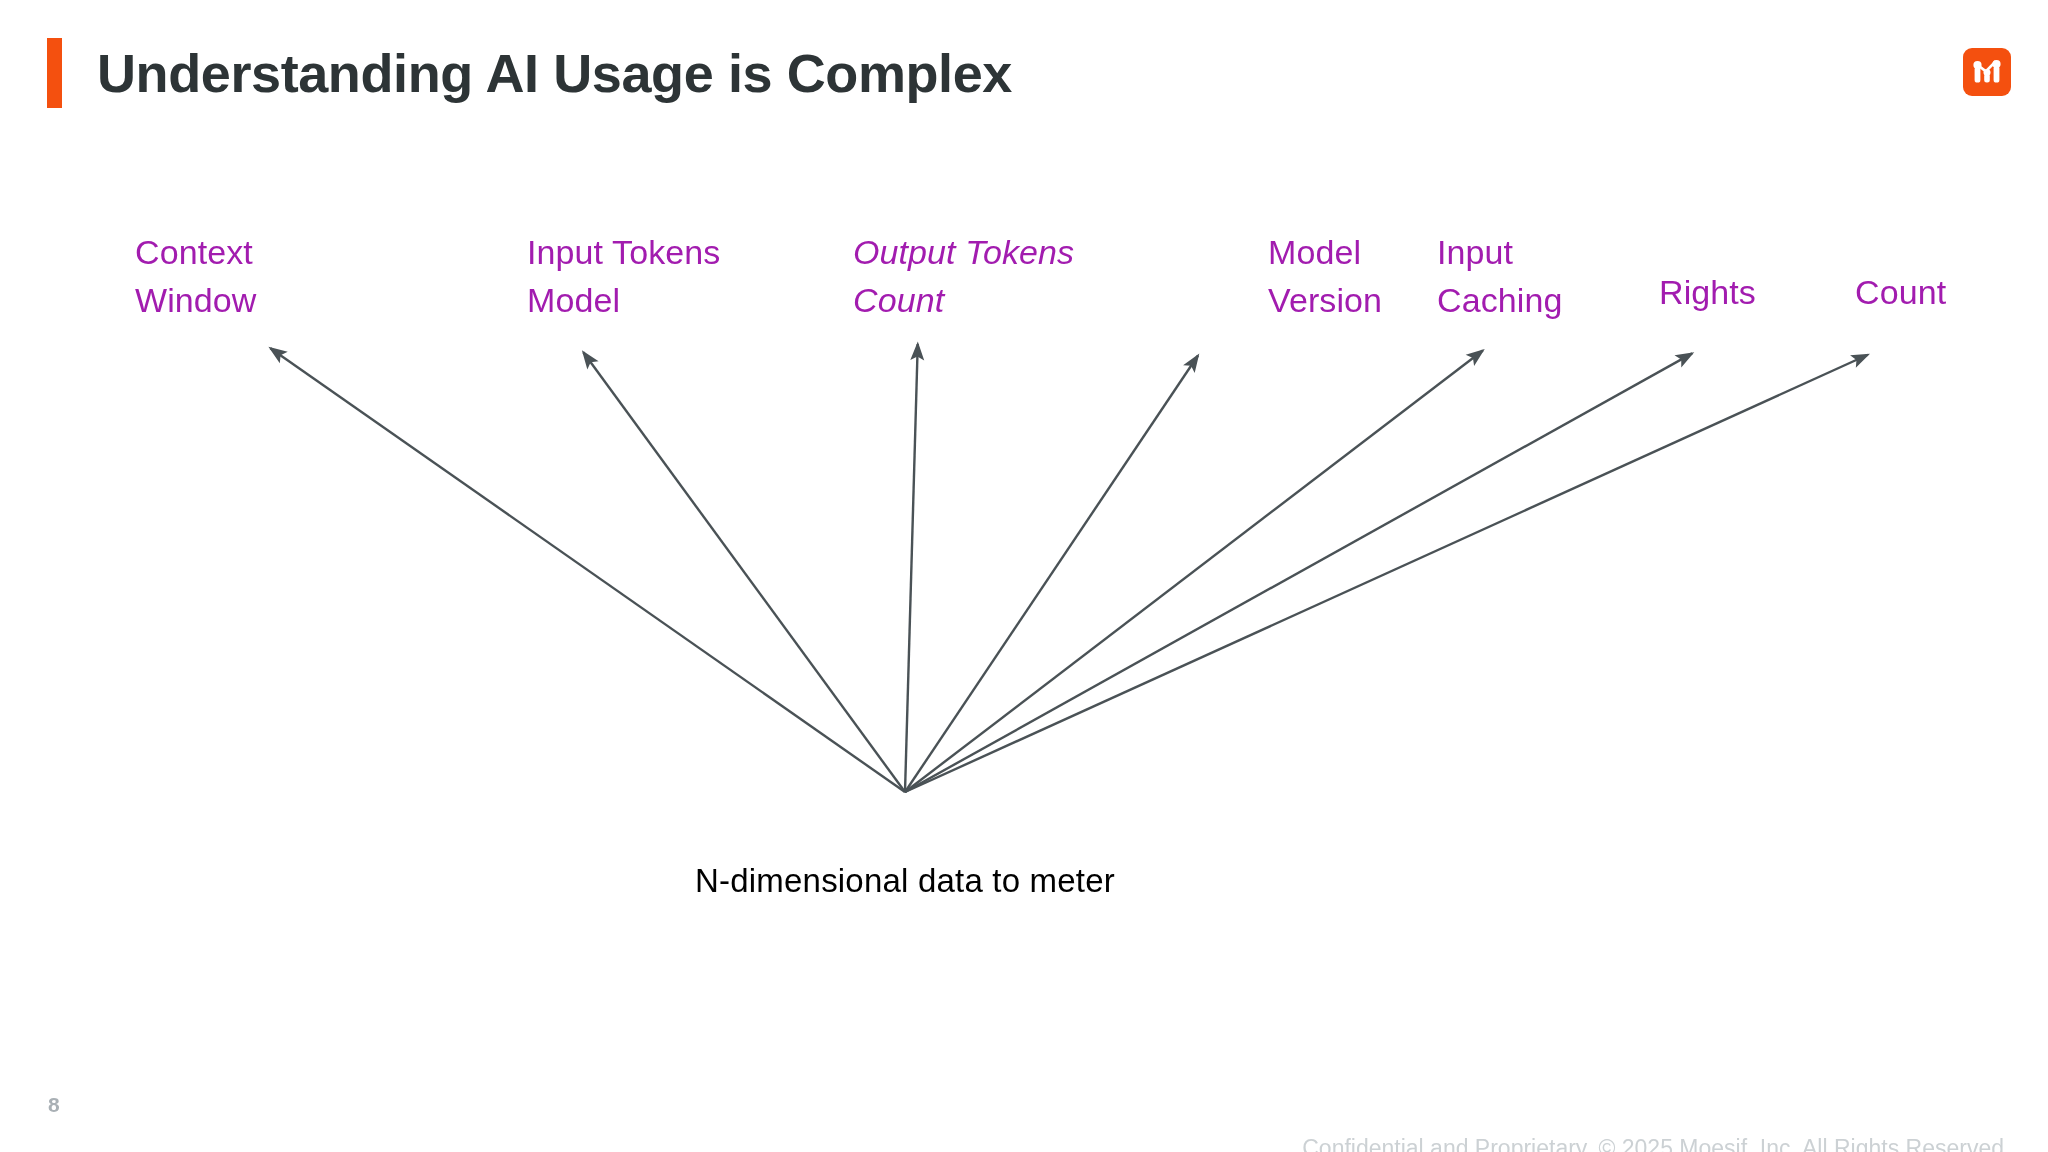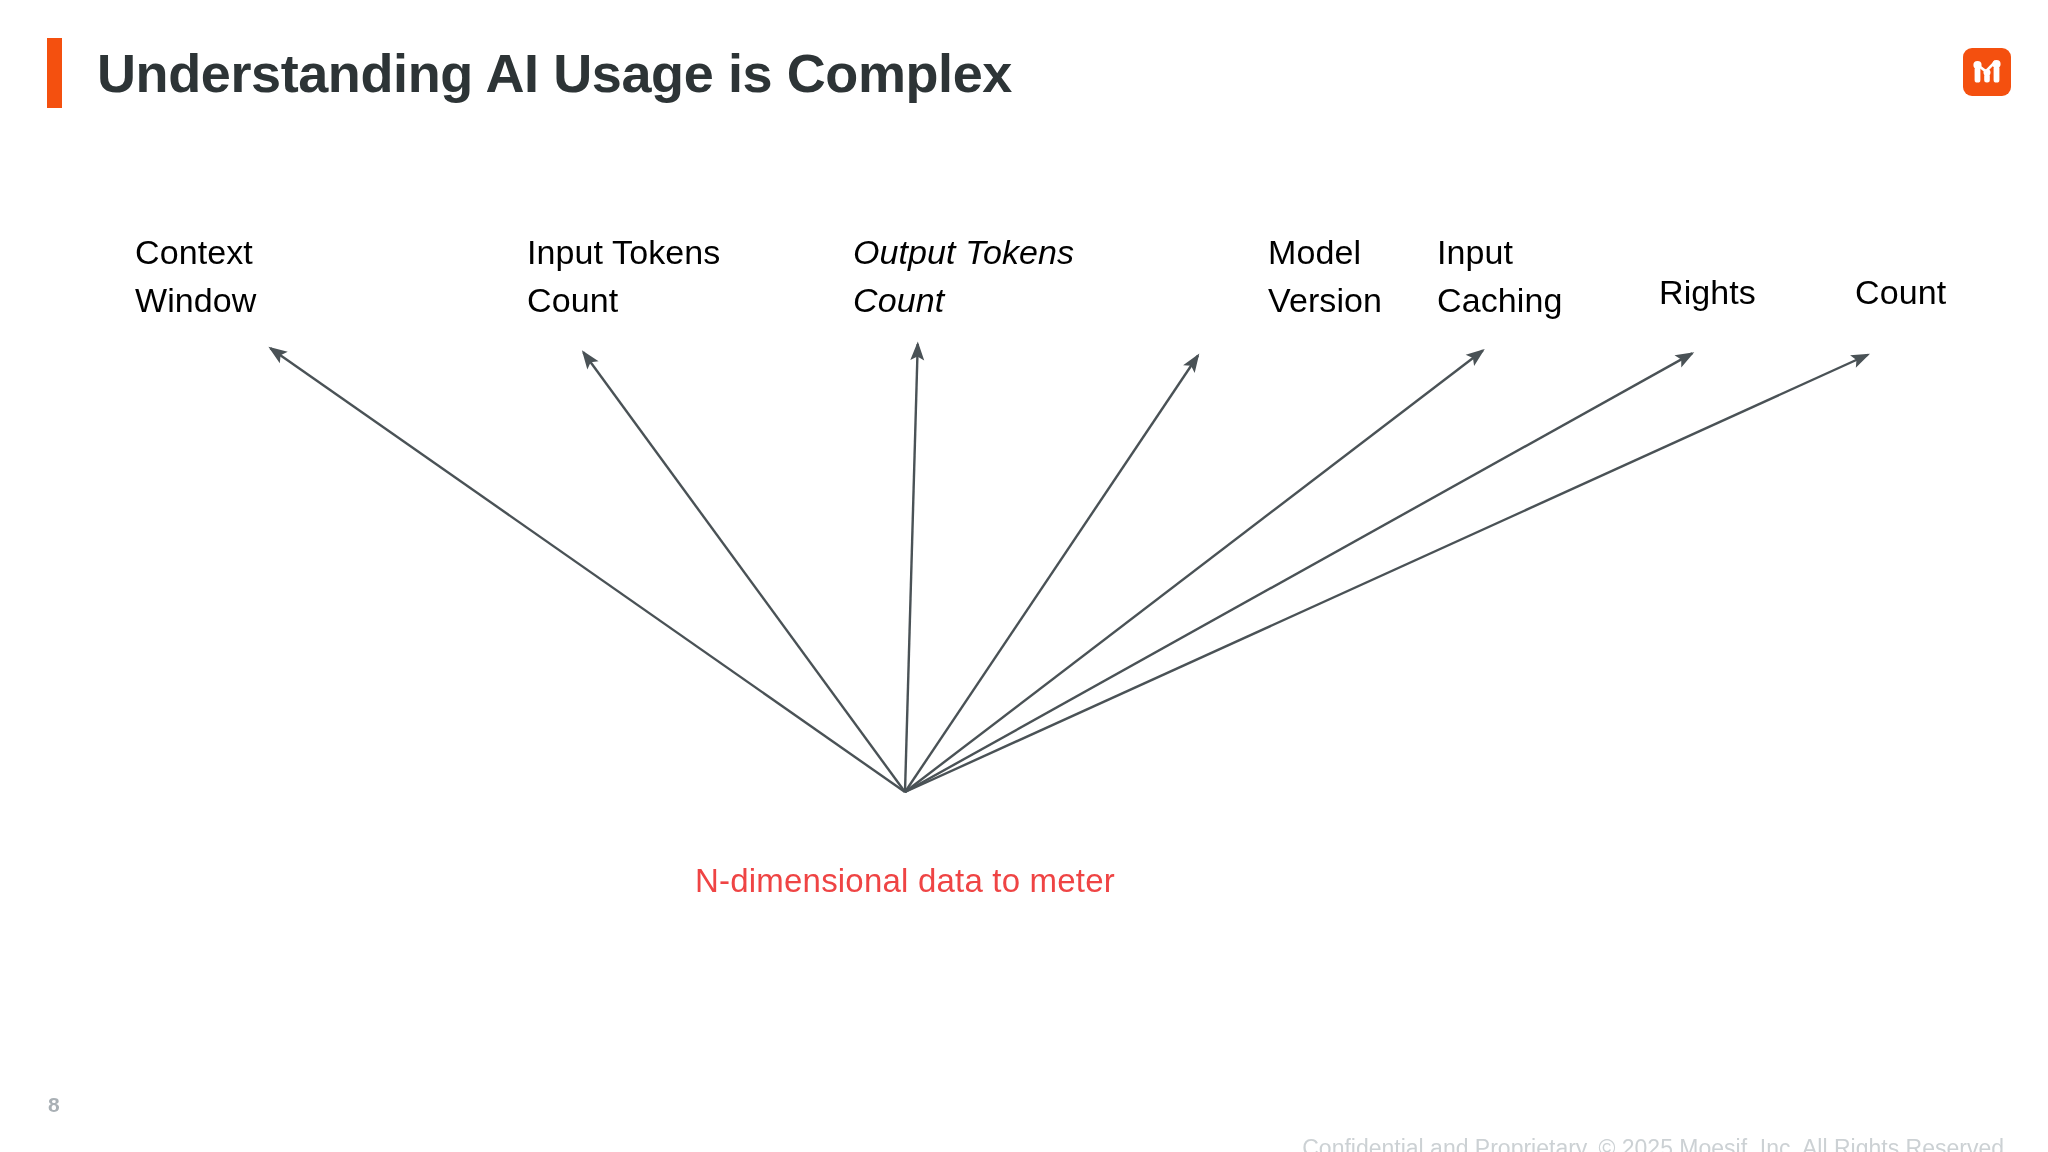--- a/index.html
+++ b/index.html
@@ -55,32 +55,32 @@
     position: absolute;
     left: 0; top: 0;
     width: 2048px; height: 1152px;
     pointer-events: none;
   }
 
   .dim-label {
     position: absolute;
     font-size: 34px;
     line-height: 48px;
-    color: #000000;
+    color: #a21caf;
     white-space: pre-line;
     letter-spacing: 0.1px;
   }
 
   #center-caption {
     position: absolute;
     left: 0; top: 862px;
     width: 1810px;
     text-align: center;
     font-size: 33px;
-    color: #ef4444;
+    color: #000000;
     letter-spacing: 0.2px;
   }
 
   
   #slide-number {
     position: absolute;
     left: 48px; top: 1093px;
     font-size: 21px;
     font-weight: bold;
     color: #a9b0b5;
@@ -130,21 +130,21 @@
         <line x1="905" y1="792" x2="1482.8486981287444" y2="350.46432809649787"></line>
         <line x1="905" y1="792" x2="1692.1381885541243" y2="353.380858453488"></line>
         <line x1="905" y1="792" x2="1867.8055460440874" y2="354.721683001604"></line>
       </g>
   </svg>
 
   <div id="label-layer">
       <div class="dim-label" style="left: 135px; top: 228px;">Context
 Window</div>
       <div class="dim-label" style="left: 527px; top: 228px;">Input Tokens
-Count</div>
+Model</div>
       <div class="dim-label" style="left: 853px; top: 228px; font-style: italic;">Output Tokens
 Count</div>
       <div class="dim-label" style="left: 1268px; top: 228px;">Model
 Version</div>
       <div class="dim-label" style="left: 1437px; top: 228px;">Input
 Caching</div>
       <div class="dim-label" style="left: 1659px; top: 268px;">Rights</div>
       <div class="dim-label" style="left: 1855px; top: 268px;">Count</div>
     </div>
 

